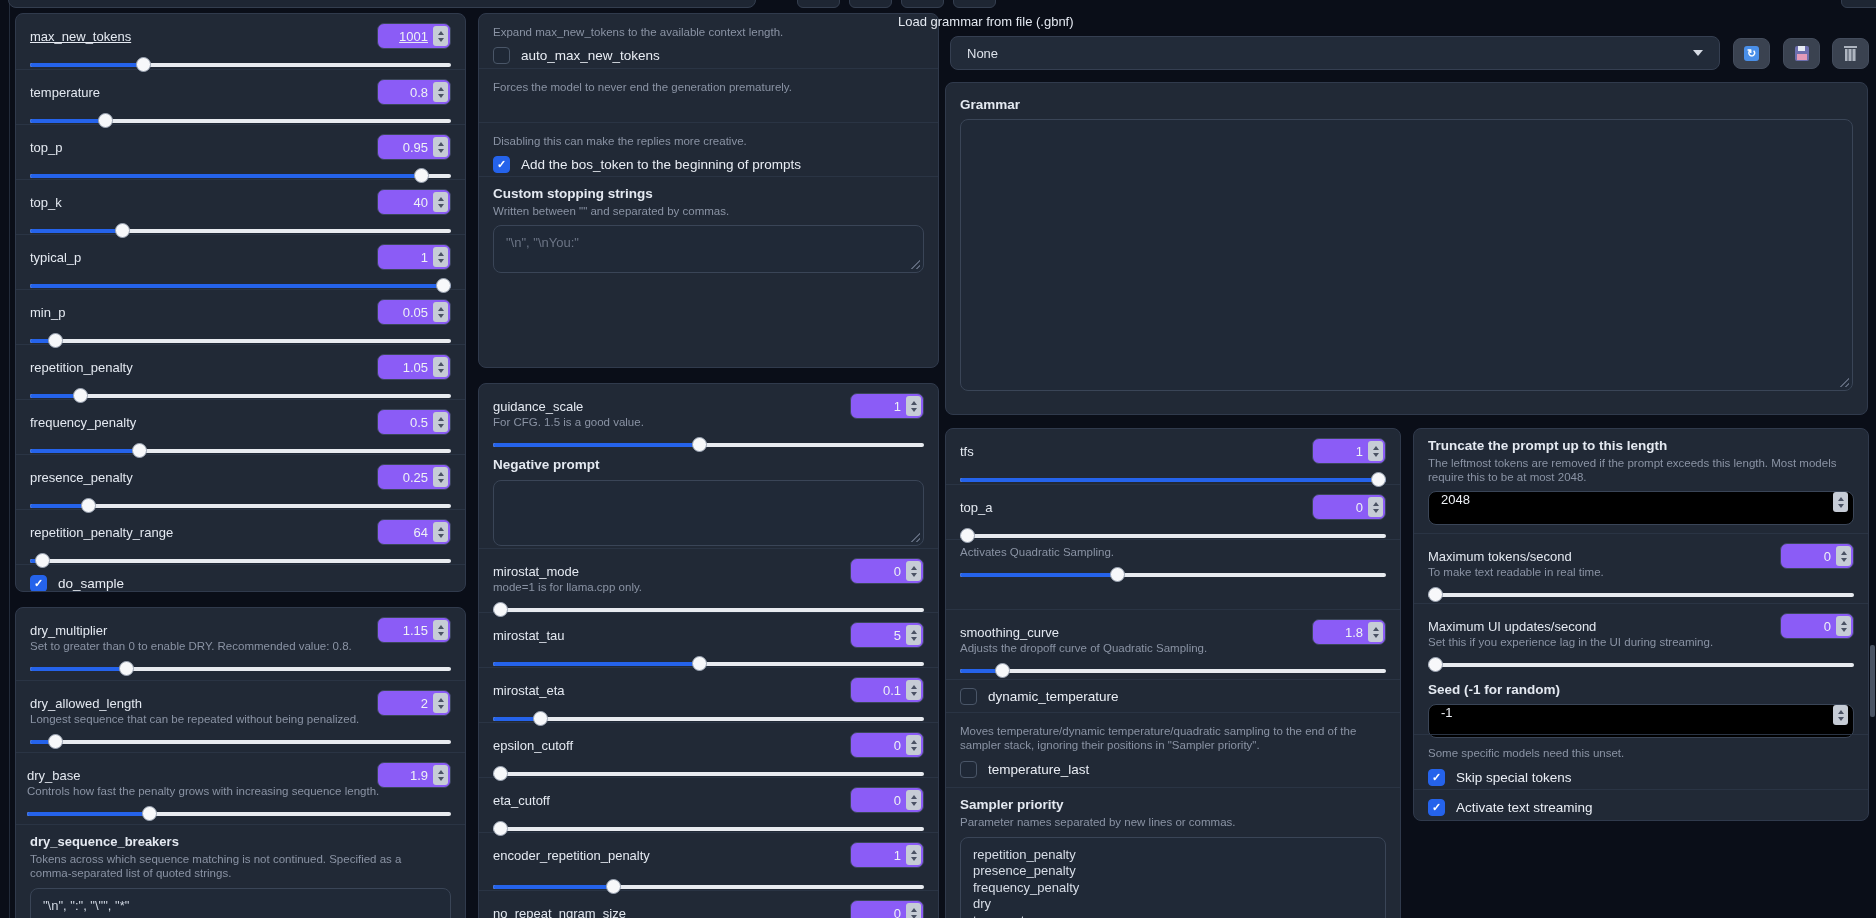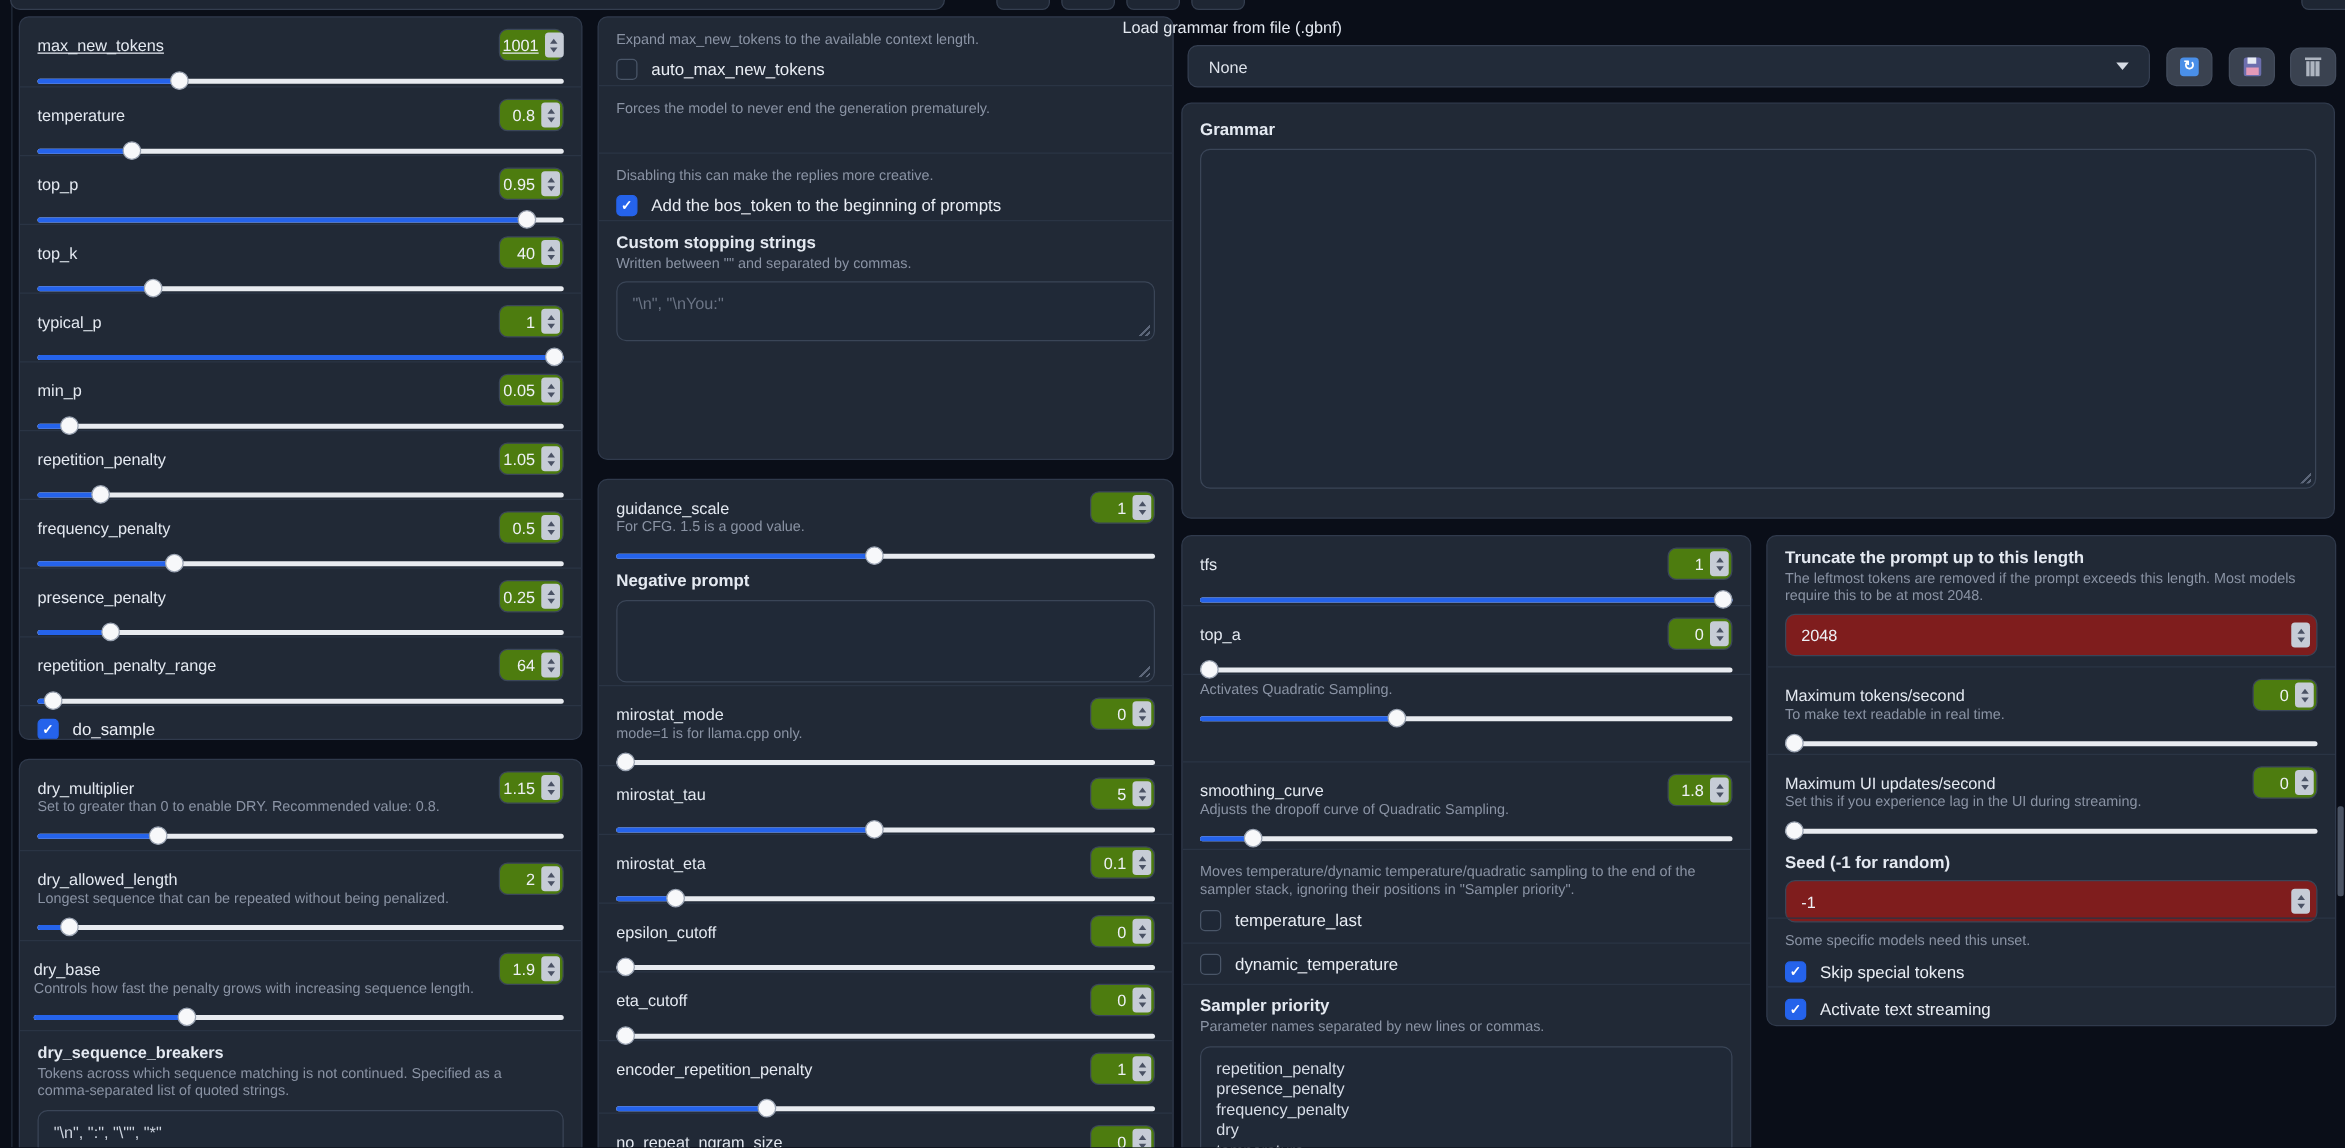--- a/index.html
+++ b/index.html
@@ -13,21 +13,21 @@
   .cut{position:absolute;background:#1e2633;border:1px solid #343e4f;border-radius:8px;box-sizing:border-box;}
   
   .row{border-top:1px solid #2a3444;padding:9px 14px 0;box-sizing:border-box;}
   .row.first{border-top:none;}
   .row.noline{border-top:none;}
   .rhead{display:flex;align-items:center;justify-content:space-between;height:26px;}
   .lbl{font-size:13px;color:#e4e9f1;}
   .lbl.b{font-weight:bold;}
   .info{font-size:11.5px;color:#8a93a4;margin-top:3px;line-height:14px;}
   
-  .num{display:flex;align-items:center;width:52px;height:26px;background:#4d7c0f;border:1px solid #3b4659;
+  .num{display:flex;align-items:center;width:74px;height:26px;background:#8b5cf6;border:1px solid #3b4659;
        border-radius:7px;box-sizing:border-box;padding:2px;flex:none;}
   .nval{flex:1;text-align:right;font-size:13px;color:#eef1f6;padding-right:5px;}
   .spin{width:15px;height:20px;background:#c6ccd6;border-radius:3px;display:flex;flex-direction:column;
         align-items:center;justify-content:center;flex:none;}
   .spin i{display:block;width:0;height:0;border-left:3.5px solid transparent;border-right:3.5px solid transparent;}
   .spin .up{border-bottom:4px solid #4a5264;margin-bottom:3px;}
   .spin .dn{border-top:4px solid #4a5264;}
   
   .slider{position:relative;height:15px;margin:9px 0 11px;}
   .track{position:absolute;left:0;right:0;top:5px;height:4px;background:#e8ebf0;border-radius:2px;}
@@ -43,22 +43,22 @@
   .chk.on .tick{display:block;}
   .chklbl{font-size:13.5px;color:#e9edf4;}
   
   .textarea{background:#202937;border:1px solid #3a4557;border-radius:8px;position:relative;box-sizing:border-box;}
   .textarea::after{content:"";position:absolute;right:3px;bottom:3px;width:11px;height:11px;
       background:repeating-linear-gradient(135deg,transparent 0 2px,#5c6679 2px 3.5px);
       clip-path:polygon(100% 0,100% 100%,0 100%);}
   .ph{color:#6b7485;font-size:13px;padding:9px 12px;}
   .val{color:#cdd4df;font-size:13px;padding:9px 12px;}
   
-  .big-input{margin:7px 14px 12px;height:34px;background:#7f1d1d;border:1px solid #3a4557;border-radius:8px;
-       display:flex;align-items:center;padding:0 5px 0 12px;box-sizing:border-box;}
+  .big-input{margin:7px 14px 12px;height:34px;background:#000000;border:1px solid #3a4557;border-radius:8px;
+       display:flex;align-items:flex-start;padding:0 5px 0 12px;box-sizing:border-box;}
   .big-input .bval{font-size:13px;color:#eef1f6;}
   .big-input .spin{margin-left:auto;}
   
   .dropdown{position:absolute;left:950px;top:36px;width:770px;height:34px;background:#222b39;
        border:1px solid #353f51;border-radius:8px;display:flex;align-items:center;
        padding:0 16px;box-sizing:border-box;}
   .dd-text{font-size:13px;color:#dde2ea;}
   .dd-caret{margin-left:auto;width:0;height:0;border-left:5px solid transparent;
        border-right:5px solid transparent;border-top:6px solid #d6dbe4;}
   .icon-btn{position:absolute;top:38px;width:37px;height:31px;background:#3a4250;border:1px solid #434c5c;
@@ -608,31 +608,31 @@
           </span>
         </div>
       <div class="info" style="margin-top:-4px;">Adjusts the dropoff curve of Quadratic Sampling.</div>
       <div class="slider">
           <div class="track">
             <div class="fill" style="width: 10%;"></div>
             <div class="thumb" style="left: calc(10% - 7.5px);"></div>
           </div>
         </div>
     </div>
+    <div class="row" style="height:33px;padding-top:8px;">
+      <div class="chkrow">
+          <span class="chk"></span>
+      <span class="chklbl">dynamic_temperature</span>
+        </div>
+    </div>
     <div class="row" style="height:75px;">
       <div class="info" style="margin:2px 0 9px;">Moves temperature/dynamic temperature/quadratic sampling to the end of the sampler stack, ignoring their positions in "Sampler priority".</div>
       <div class="chkrow">
           <span class="chk"></span>
       <span class="chklbl">temperature_last</span>
-        </div>
-    </div>
-    <div class="row" style="height:33px;padding-top:8px;">
-      <div class="chkrow">
-          <span class="chk"></span>
-      <span class="chklbl">dynamic_temperature</span>
         </div>
     </div>
     <div class="row" style="height:200px;padding-left:0;padding-right:0;">
       <div style="padding:0 14px;">
         <div class="lbl b" style="font-size:13.5px;">Sampler priority</div>
         <div class="info">Parameter names separated by new lines or commas.</div>
       </div>
       <div class="prio-box">
         <div>repetition_penalty</div>
         <div>presence_penalty</div>

